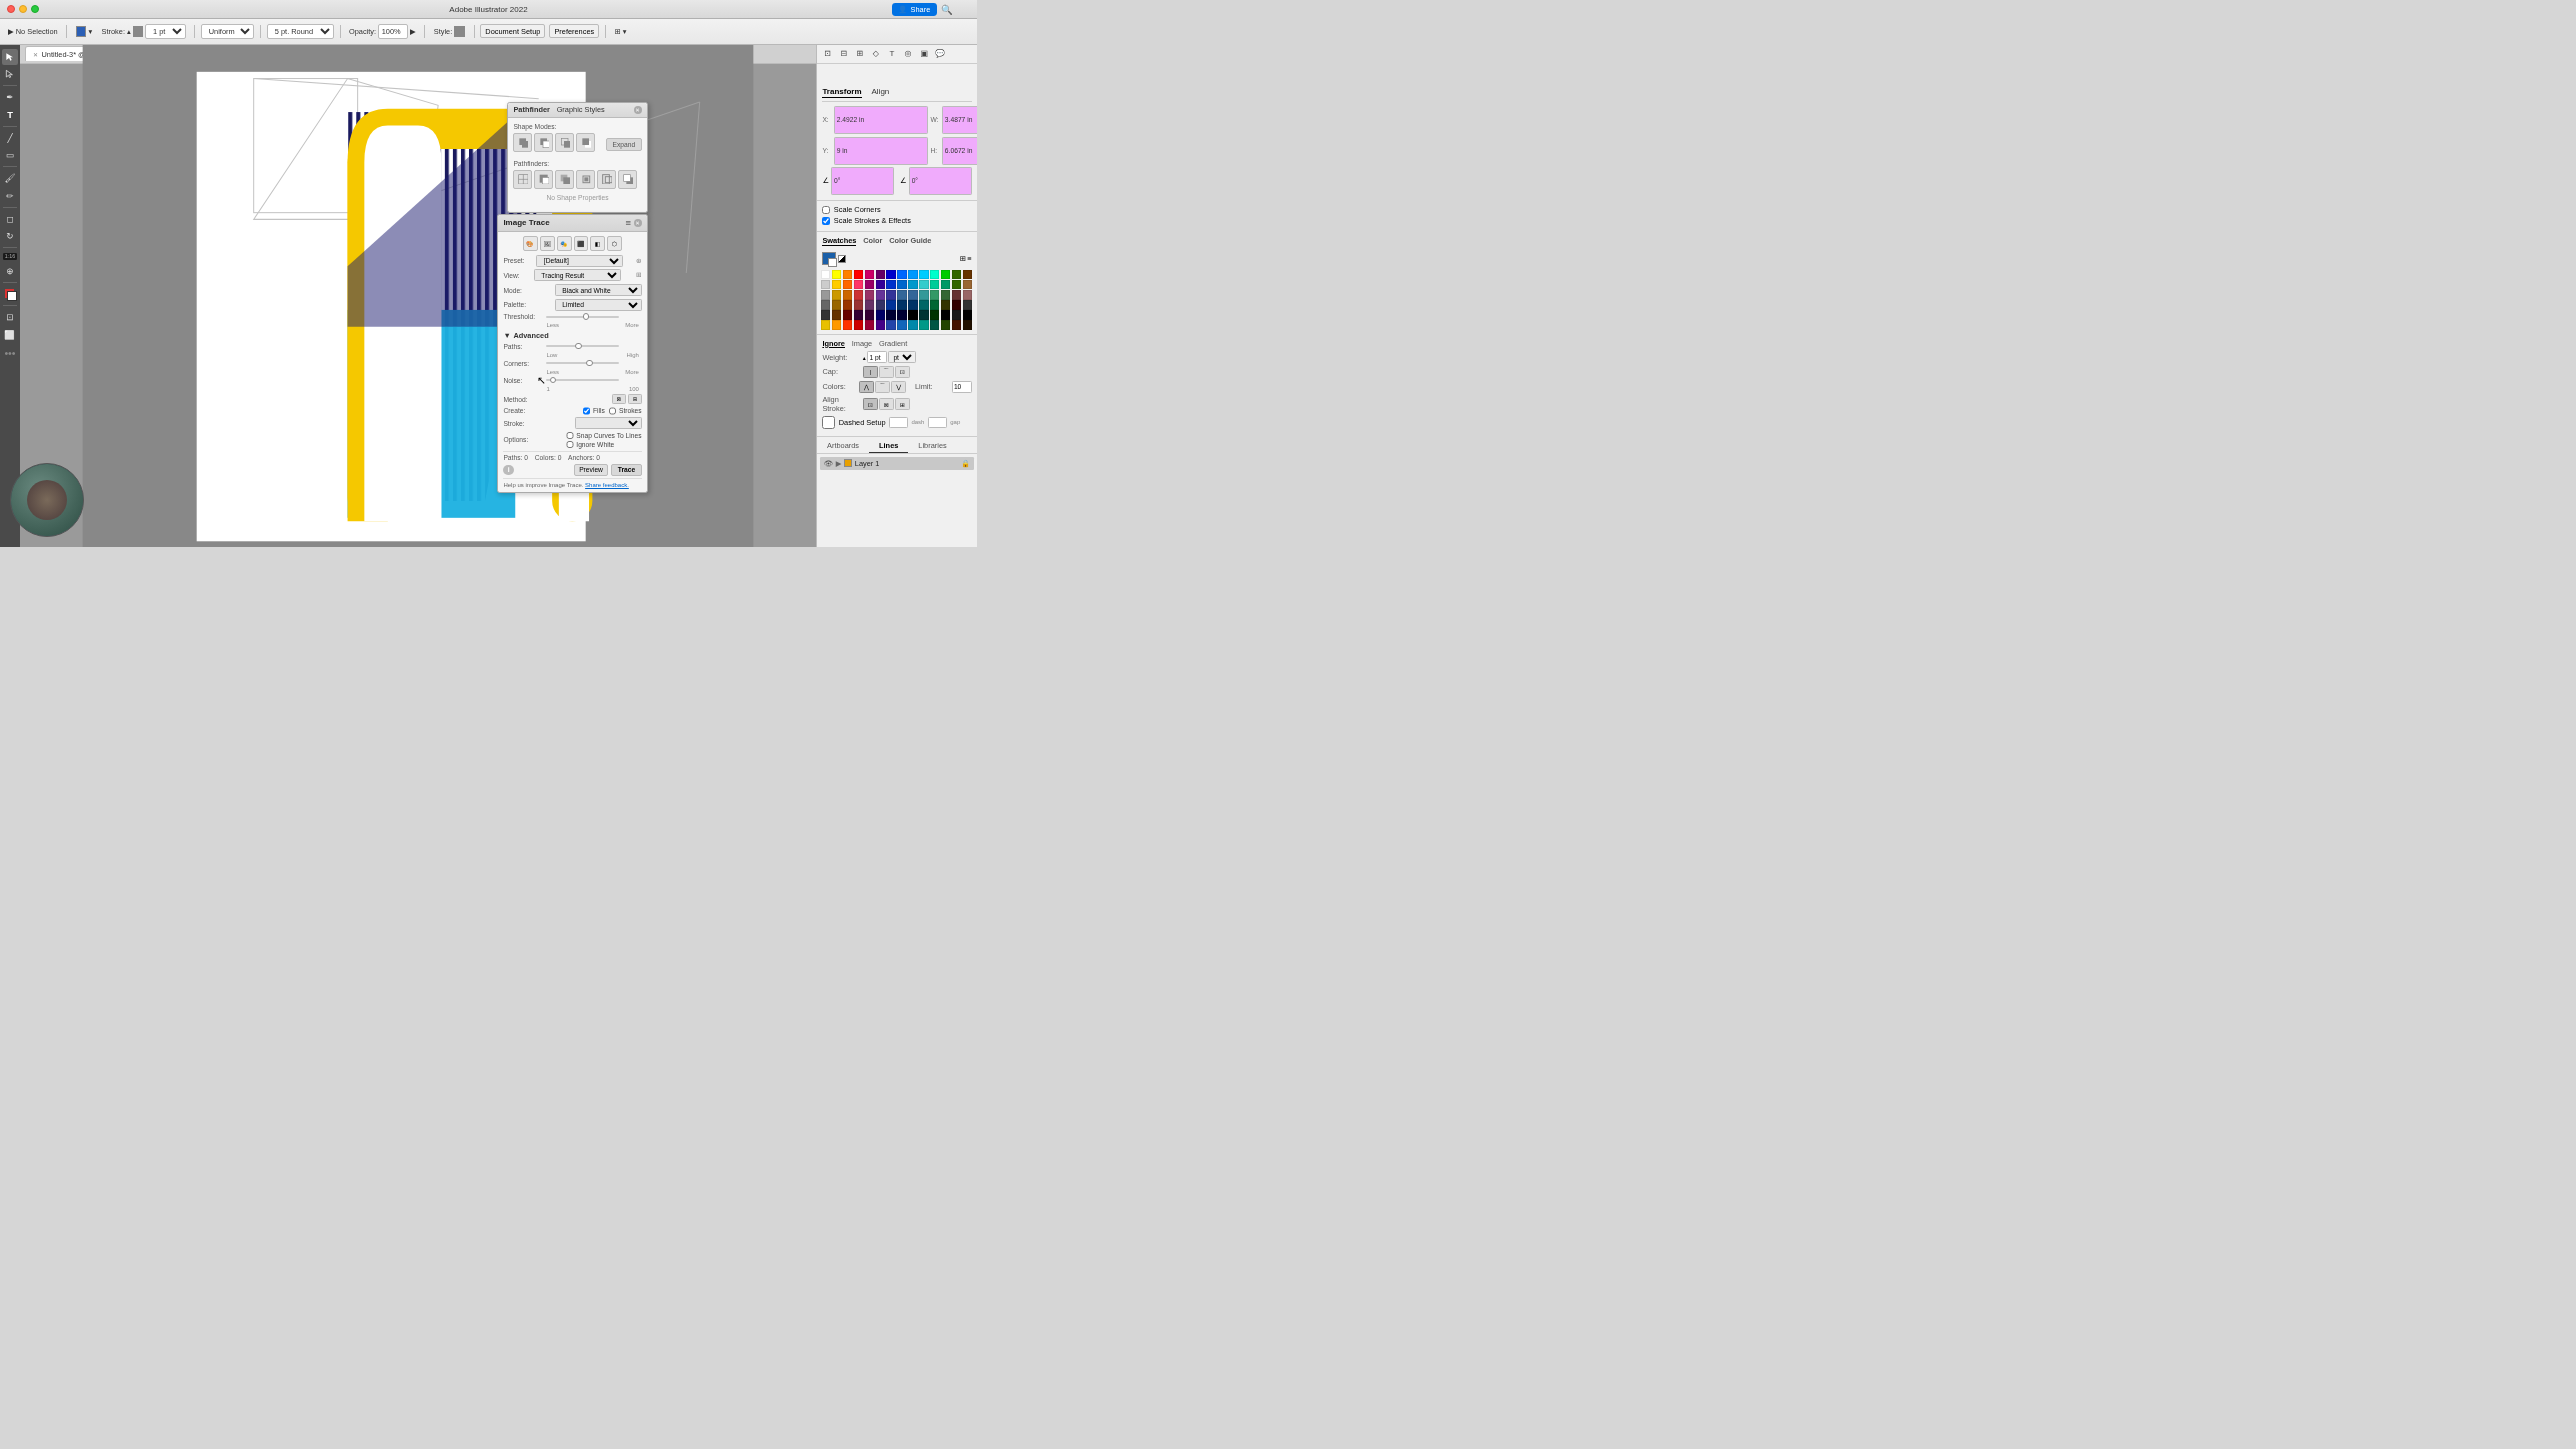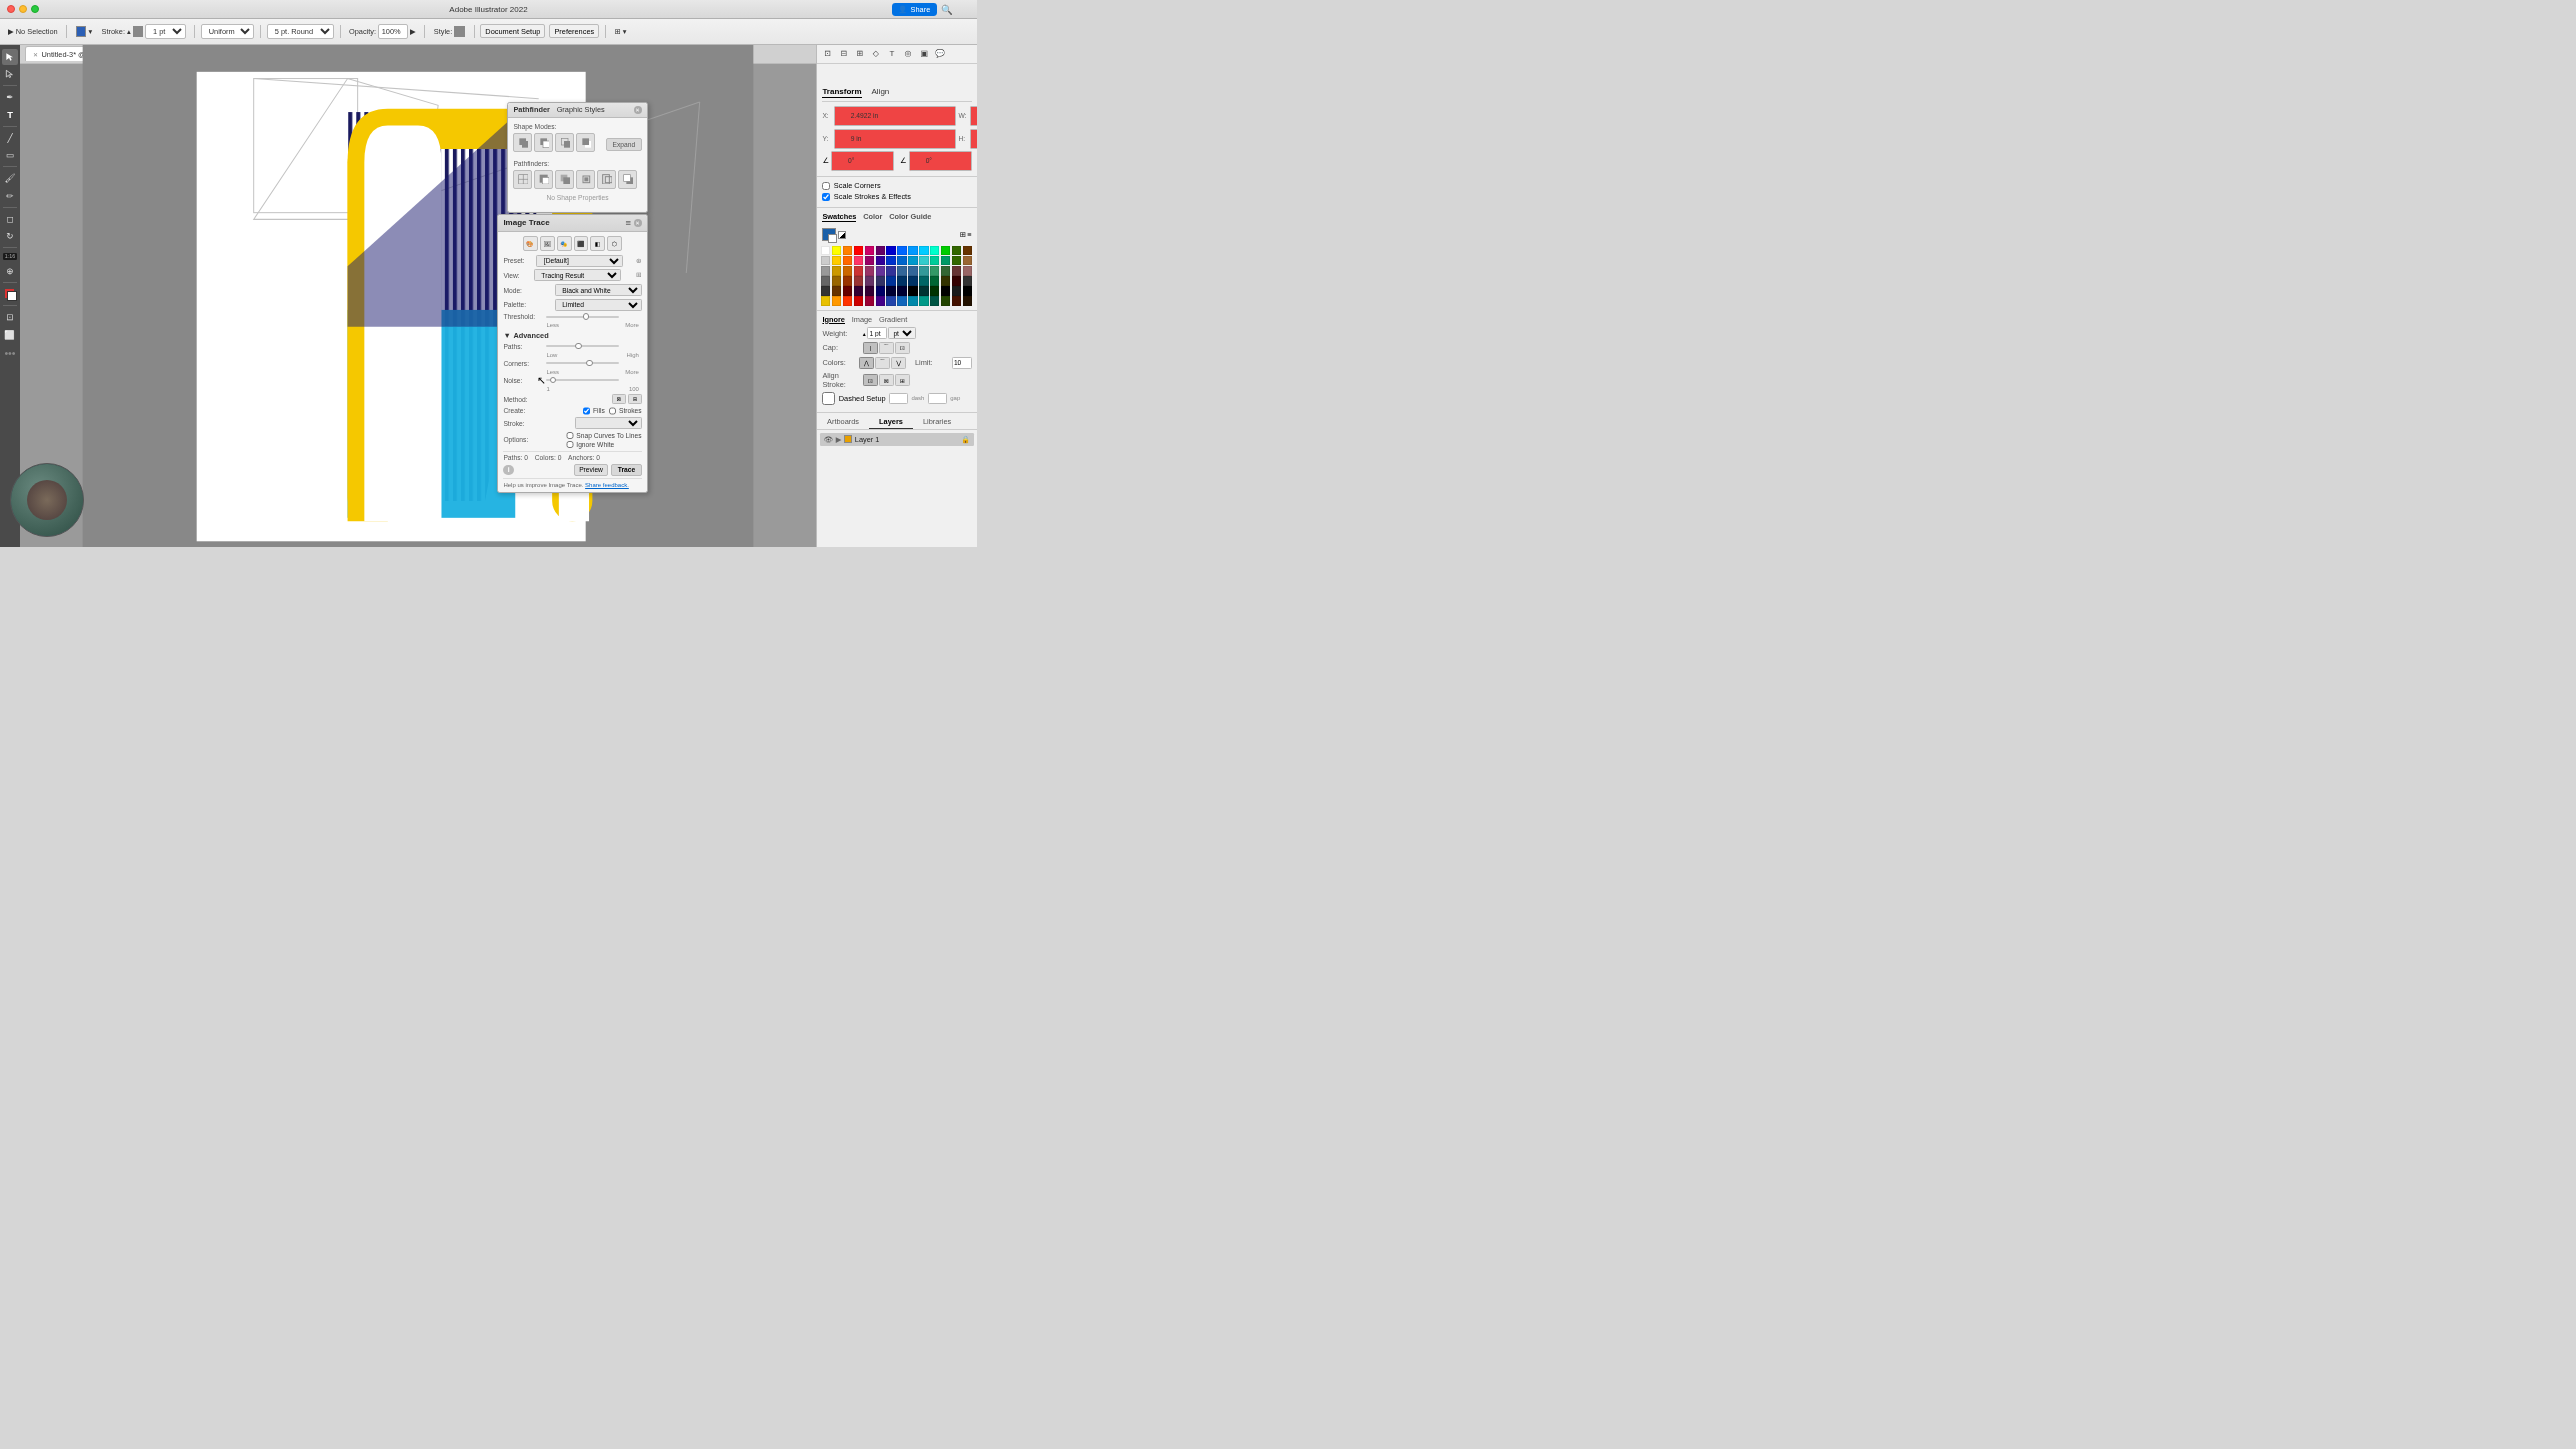--- a/index.html
+++ b/index.html
@@ -264,25 +264,25 @@
       align-items: center;
       gap: 2px;
     }
     .transform-label {
       color: #666;
       width: 9.4px;
       font-size: 6.7px;
     }
     .transform-input {
       flex: 1;
-      height: 20px;
-      background: #ef4444;
+      height: 28px;
+      background: #f0abfc;
       border: 0.7px solid #bbb;
       border-radius: 1.3px;
-      padding: 0 16px;
+      padding: 0 2px;
       font-size: 6.7px;
       color: #333;
     }
     .angle-row {
       display: flex;
       align-items: center;
       gap: 2px;
       margin-top: 2px;
     }
 
@@ -1369,21 +1369,21 @@
         <input class="dash-input" type="text" style="">
         <span style="font-size:6px;color:#888;">dash</span>
         <input class="dash-input" type="text" style="">
         <span style="font-size:6px;color:#888;">gap</span>
       </div>
     </div>
 
     <div id="layers-panel">
       <div class="layers-tabs">
         <span class="layers-tab">Artboards</span>
-        <span class="layers-tab active">Layers</span>
+        <span class="layers-tab active">Lines</span>
         <span class="layers-tab">Libraries</span>
       </div>
       <div class="layer-row">
         <span class="layer-eye">👁</span>
         <span style="font-size:7.4px;color:#666;">▶</span>
         <div class="layer-color-box"></div>
         <span class="layer-name">Layer 1</span>
         <span style="margin-left:auto;font-size:7.4px;color:#888;">🔒</span>
       </div>
     </div>

